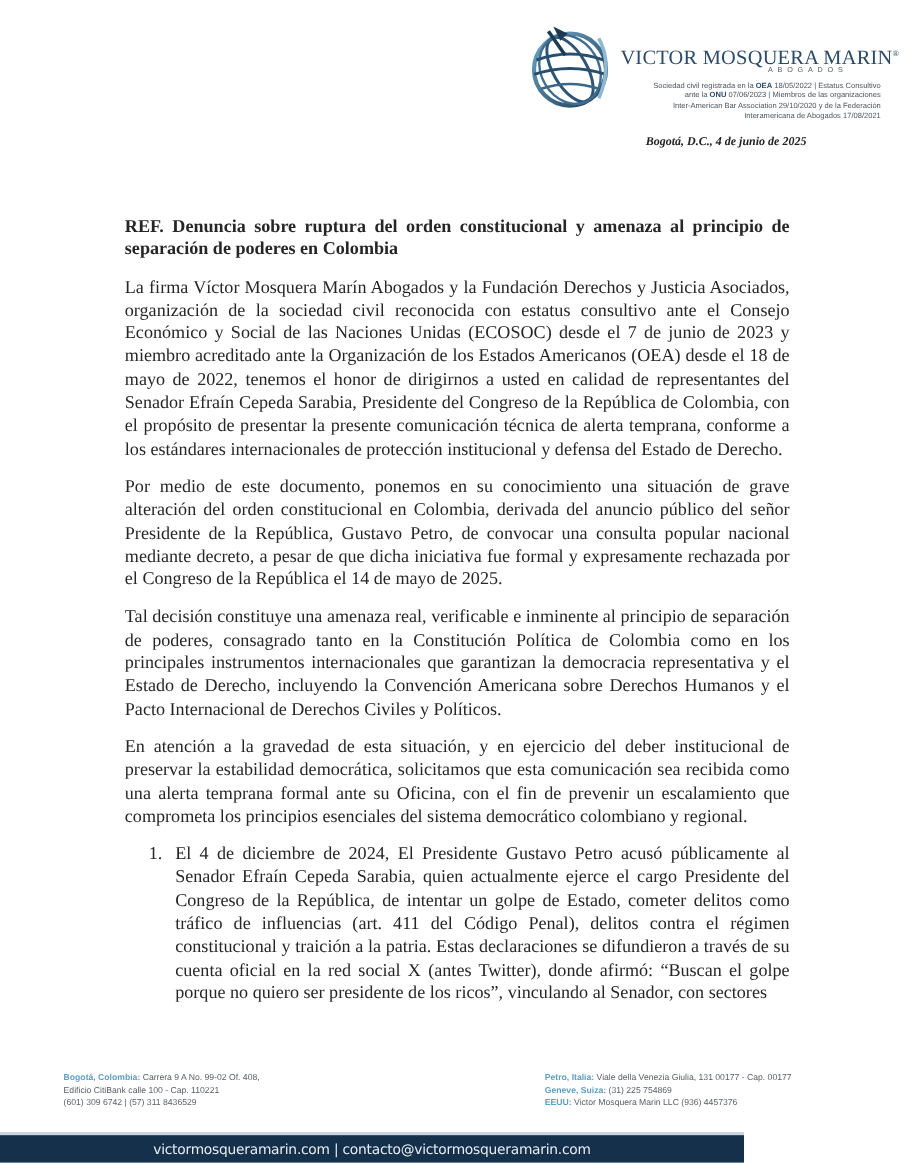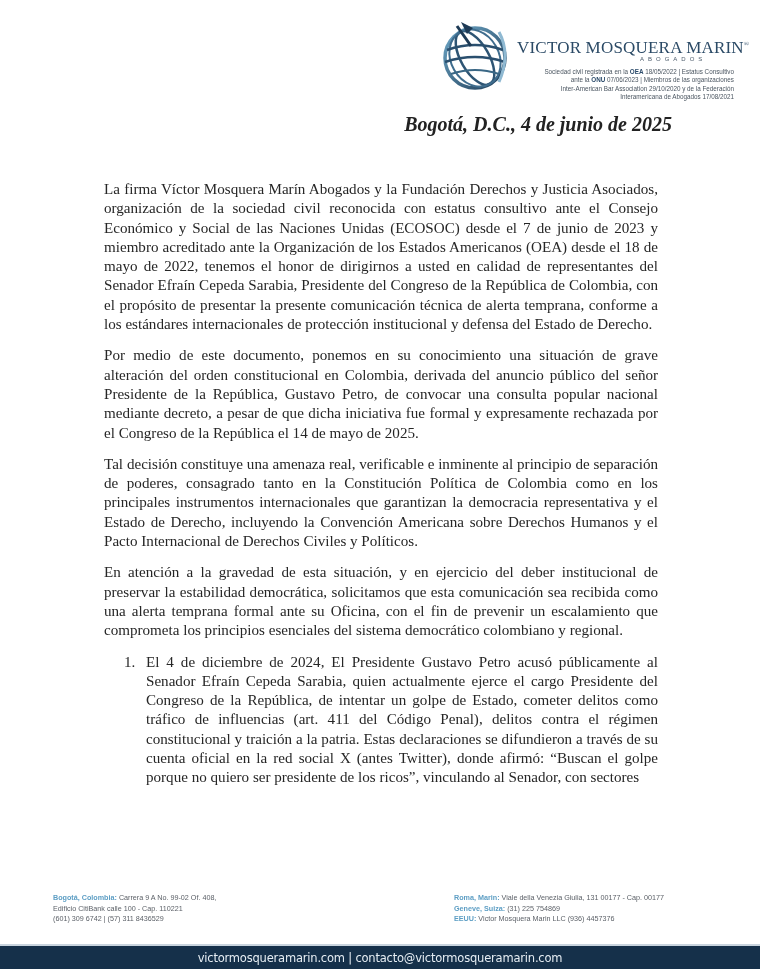--- a/index.html
+++ b/index.html
@@ -7,37 +7,37 @@
   body { position: relative; font-family: "Liberation Serif", "DejaVu Serif", serif; color: #1a1a1a; }
 
   .letterhead { position: absolute; left: 0; top: 0; width: 760px; height: 110px; }
   .logo-globe { position: absolute; left: 437px; top: 18px; width: 76px; height: 74px; }
   .firm-name { position: absolute; left: 517px; top: 38px; font-family: "Liberation Serif", serif; font-size: 17px; color: #2b4a66; letter-spacing: 0.2px; white-space: nowrap; }
   .firm-name .reg { font-size: 7px; vertical-align: super; }
   .firm-sub { position: absolute; left: 640px; top: 56px; font-family: "Liberation Sans", sans-serif; font-size: 6px; letter-spacing: 4px; color: #4a5a6a; }
   .firm-info { position: absolute; right: 26px; top: 68px; width: 240px; text-align: right; font-family: "Liberation Sans", sans-serif; font-size: 6.3px; line-height: 8.3px; color: #4a5560; }
   .firm-info b { color: #2a4a6a; }
 
-  .date { position: absolute; right: 88px; top: 113px; font-style: italic; font-weight: bold; font-size: 20px; color: #222; }
+  .date { position: absolute; right: 88px; top: 113px; font-style: italic; font-weight: bold; font-size: 10px; color: #222; }
 
   .content { position: absolute; left: 104px; top: 180px; width: 554px; font-size: 15.1px; line-height: 19.3px; text-align: justify; color: #262626; }
   .ref { font-weight: bold; margin-bottom: 13px; }
   .content p { margin-bottom: 12px; }
   .greet { margin-bottom: 13px !important; }
   .section-h { font-weight: bold; margin-top: 6px; margin-bottom: 14px !important; }
   .list { list-style: none; padding-left: 0; }
   .list li { position: relative; padding-left: 42px; }
   .list li .num { position: absolute; left: 20px; top: 0; }
 
   .footer-addr { position: absolute; top: 893px; font-family: "Liberation Sans", sans-serif; font-size: 7.2px; line-height: 10.5px; color: #5a5f66; }
   .footer-addr b { color: #5d9ec4; font-weight: bold; }
   .footer-left { left: 53px; }
   .footer-right { left: 454px; }
 
-  .footer-bar { position: absolute; left: 0; top: 944px; width: 760px; height: 25px; background: #15304a; border-top: 2px solid #c9d4de; display: flex; align-items: center; justify-content: center; }
+  .footer-bar { position: absolute; left: 0; top: 944px; width: 620px; height: 25px; background: #15304a; border-top: 2px solid #c9d4de; display: flex; align-items: center; justify-content: center; }
   .footer-bar span { font-family: "DejaVu Sans", sans-serif; font-size: 11.5px; color: #e6edf3; letter-spacing: -0.2px; }
 </style>
 </head>
 <body>
 
 <div class="letterhead">
   <svg class="logo-globe" viewBox="0 0 76 74">
     <defs>
       <linearGradient id="g1" x1="0" y1="0" x2="1" y2="1">
         <stop offset="0" stop-color="#6fa9c9"></stop>
@@ -60,39 +60,40 @@
     <div><span>Sociedad civil registrada en la </span><b>OEA</b><span> 18/05/2022 | Estatus Consultivo</span></div>
     <div><span>ante la </span><b>ONU</b><span> 07/06/2023 | Miembros de las organizaciones</span></div>
     <div><span>Inter-American Bar Association 29/10/2020 y de la Federación</span></div>
     <div><span>Interamericana de Abogados 17/08/2021</span></div>
   </div>
 </div>
 
 <div class="date">Bogotá, D.C., 4 de junio de 2025</div>
 
 <div class="content">
+  <p class="ref">REF. Denuncia sobre ruptura del orden constitucional y amenaza al principio de separación de poderes en Colombia</p>
   <p>La firma Víctor Mosquera Marín Abogados y la Fundación Derechos y Justicia Asociados, organización de la sociedad civil reconocida con estatus consultivo ante el Consejo Económico y Social de las Naciones Unidas (ECOSOC) desde el 7 de junio de 2023 y miembro acreditado ante la Organización de los Estados Americanos (OEA) desde el 18 de mayo de 2022, tenemos el honor de dirigirnos a usted en calidad de representantes del Senador Efraín Cepeda Sarabia, Presidente del Congreso de la República de Colombia, con el propósito de presentar la presente comunicación técnica de alerta temprana, conforme a los estándares internacionales de protección institucional y defensa del Estado de Derecho.</p>
   <p>Por medio de este documento, ponemos en su conocimiento una situación de grave alteración del orden constitucional en Colombia, derivada del anuncio público del señor Presidente de la República, Gustavo Petro, de convocar una consulta popular nacional mediante decreto, a pesar de que dicha iniciativa fue formal y expresamente rechazada por el Congreso de la República el 14 de mayo de 2025.</p>
   <p>Tal decisión constituye una amenaza real, verificable e inminente al principio de separación de poderes, consagrado tanto en la Constitución Política de Colombia como en los principales instrumentos internacionales que garantizan la democracia representativa y el Estado de Derecho, incluyendo la Convención Americana sobre Derechos Humanos y el Pacto Internacional de Derechos Civiles y Políticos.</p>
   <p>En atención a la gravedad de esta situación, y en ejercicio del deber institucional de preservar la estabilidad democrática, solicitamos que esta comunicación sea recibida como una alerta temprana formal ante su Oficina, con el fin de prevenir un escalamiento que comprometa los principios esenciales del sistema democrático colombiano y regional.</p>
   <ol class="list">
     <li>
       <span class="num">1.</span>
       <span>El 4 de diciembre de 2024, El Presidente Gustavo Petro acusó públicamente al Senador Efraín Cepeda Sarabia, quien actualmente ejerce el cargo Presidente del Congreso de la República, de intentar un golpe de Estado, cometer delitos como tráfico de influencias (art. 411 del Código Penal), delitos contra el régimen constitucional y traición a la patria. Estas declaraciones se difundieron a través de su cuenta oficial en la red social X (antes Twitter), donde afirmó: “Buscan el golpe porque no quiero ser presidente de los ricos”, vinculando al Senador, con sectores</span>
     </li>
   </ol>
 </div>
 
 <div class="footer-addr footer-left">
   <div><b>Bogotá, Colombia:</b><span> Carrera 9 A No. 99-02 Of. 408,</span></div>
   <div>Edificio CitiBank calle 100 - Cap. 110221</div>
   <div>(601) 309 6742 | (57) 311 8436529</div>
 </div>
 
 <div class="footer-addr footer-right">
-  <div><b>Roma, Marin:</b><span> Viale della Venezia Giulia, 131 00177 - Cap. 00177</span></div>
+  <div><b>Petro, Italia:</b><span> Viale della Venezia Giulia, 131 00177 - Cap. 00177</span></div>
   <div><b>Geneve, Suiza:</b><span> (31) 225 754869</span></div>
   <div><b>EEUU:</b><span> Victor Mosquera Marin LLC (936) 4457376</span></div>
 </div>
 
 <div class="footer-bar">
   <span>victormosqueramarin.com | contacto@victormosqueramarin.com</span>
 </div>
 
 </body></html>

